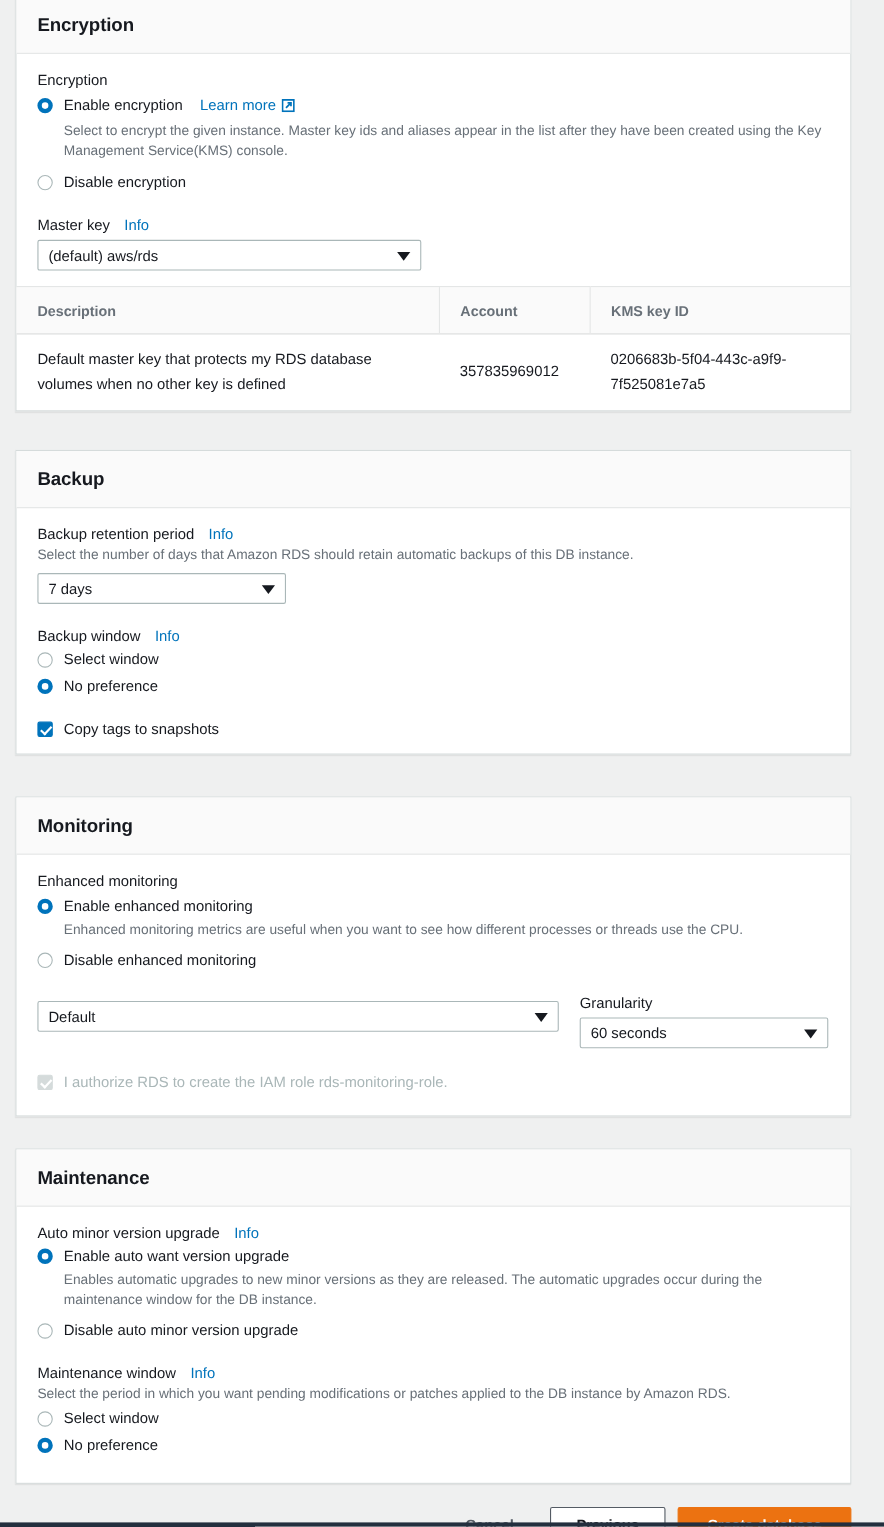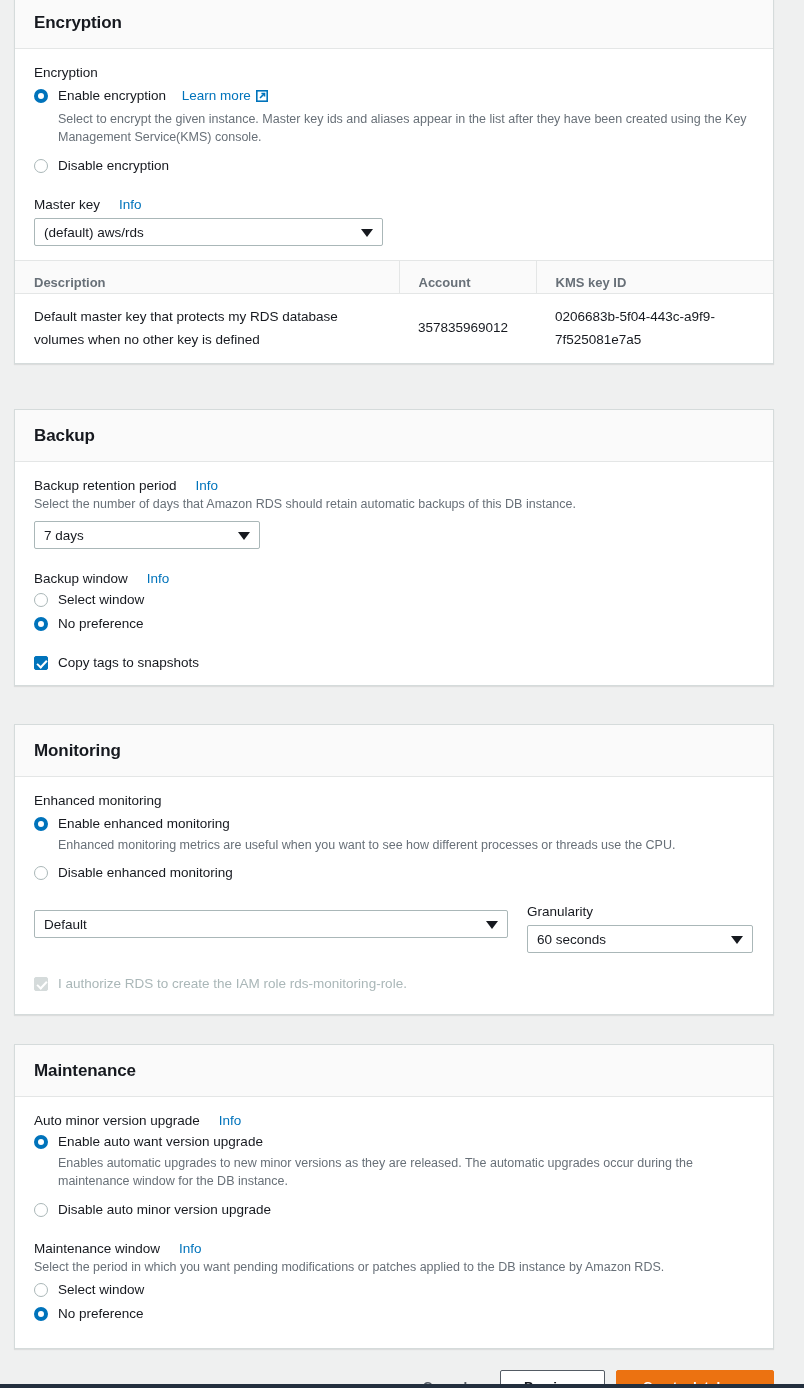--- a/index.html
+++ b/index.html
@@ -32,21 +32,21 @@
     letter-spacing: -0.1px;
   }
   .card-body { padding: 16px 19px 14px 19px; }
 
   .field-label {
     font-size: 13.5px;
     color: #16191f;
     margin-bottom: 2px;
     display: flex;
     align-items: baseline;
-    gap: 19px;
+    gap: 13px;
   }
   .group-label {
     font-size: 13.5px;
     color: #16191f;
     margin-bottom: 6px;
   }
   .info-link {
     color: #0073bb;
     font-size: 13.5px;
     text-decoration: none;
@@ -159,21 +159,21 @@
   }
 
   
   .tbl { width: 100%; border-collapse: collapse; }
   .tbl thead th {
     background: #fafafa;
     font-size: 13px;
     color: #687078;
     font-weight: bold;
     text-align: left;
-    padding: 14px 12px 3px 19px;
+    padding: 14px 12px 13px 19px;
     border-top: 1px solid #e4e6e6;
     border-bottom: 1px solid #e4e6e6;
   }
   .tbl thead th + th { border-left: 1px solid #e4e6e6; }
   .tbl tbody td {
     font-size: 13.5px;
     color: #16191f;
     padding: 12px 12px 12px 19px;
     vertical-align: middle;
     line-height: 1.65;

